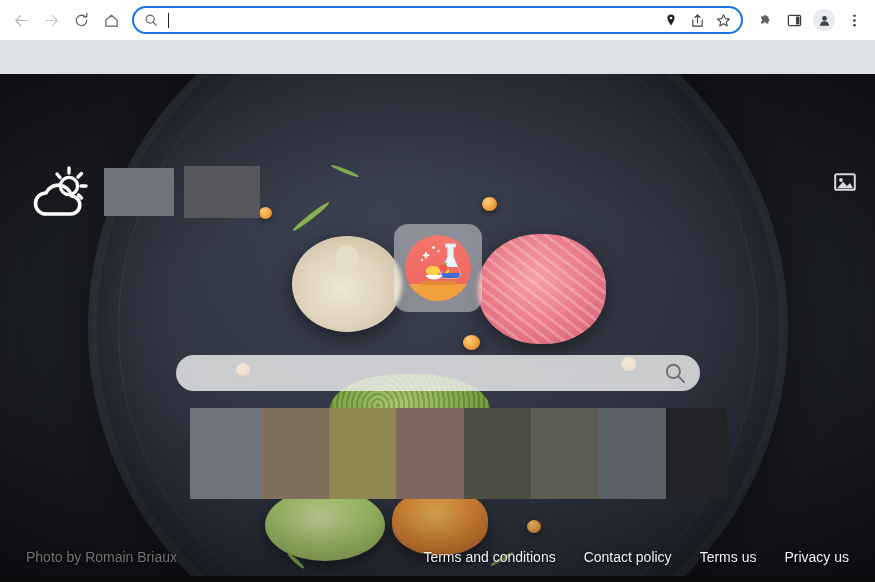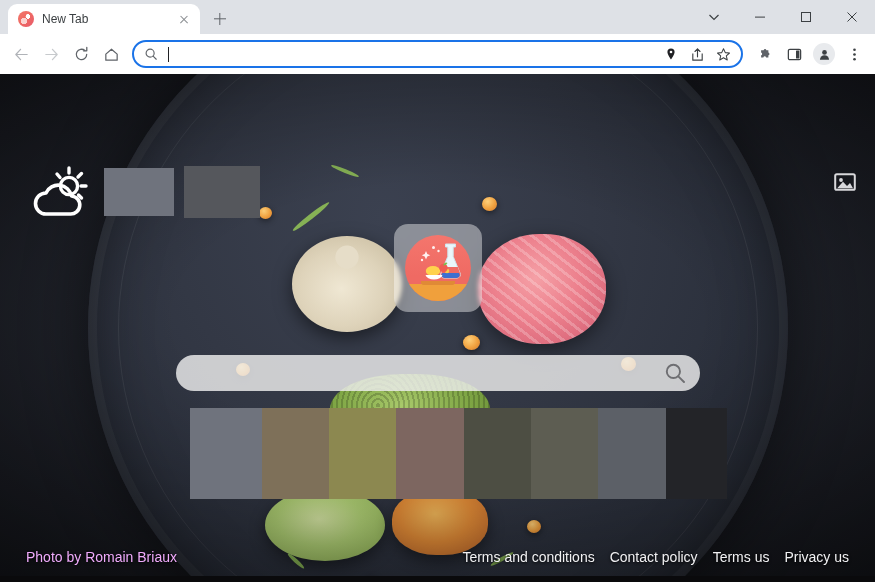--- a/index.html
+++ b/index.html
@@ -201,64 +201,33 @@
     font-size:12px; color:#e8e8ea; white-space:nowrap; overflow:hidden;
     text-shadow:0 1px 2px rgba(0,0,0,.8);
   }
 
   
   .footer {
     position:absolute; left:0; right:0; bottom:14px; height:22px;
     display:flex; align-items:center; justify-content:space-between;
     padding:0 26px;
   }
-  .credit { font-size:14px; color:#f0abfc; text-shadow:0 1px 3px rgba(0,0,0,.9); }
-  .flinks { display:flex; gap:15px; }
+  .credit { font-size:14px; color:#737373; text-shadow:0 1px 3px rgba(0,0,0,.9); }
+  .flinks { display:flex; gap:28px; }
   .flink { font-size:14px; color:#f1f1f3; text-shadow:0 1px 3px rgba(0,0,0,.9); }
 
   .bottom-edge {
     position:absolute; left:0; right:0; bottom:0; height:6px; background:#0a0a0c;
   }
 </style>
 </head>
 <body>
 
 <div class="browser">
 
-  <div class="tabstrip">
-    <div class="tab">
-      <div class="favicon"></div>
-      <div class="tab-title">New Tab</div>
-      <div class="tab-close"></div>
-    </div>
-    <div class="newtab"></div>
-
-    <div class="wincontrols">
-      <div class="wc">
-        <svg width="12" height="12" viewBox="0 0 12 12">
-          <path d="M1.5 4 L6 8.5 L10.5 4" fill="none" stroke="#3c4043" stroke-width="1.2"></path>
-        </svg>
-      </div>
-      <div class="wc">
-        <svg width="12" height="12" viewBox="0 0 12 12">
-          <rect x="1" y="5.6" width="10" height="1" fill="#3c4043"></rect>
-        </svg>
-      </div>
-      <div class="wc">
-        <svg width="12" height="12" viewBox="0 0 12 12">
-          <rect x="1.5" y="1.5" width="9" height="9" fill="none" stroke="#3c4043" stroke-width="1"></rect>
-        </svg>
-      </div>
-      <div class="wc">
-        <svg width="12" height="12" viewBox="0 0 12 12">
-          <path d="M1.5 1.5 L10.5 10.5 M10.5 1.5 L1.5 10.5" stroke="#3c4043" stroke-width="1" fill="none"></path>
-        </svg>
-      </div>
-    </div>
-  </div>
 
   <div class="toolbar">
     <div class="tbtn">
       <svg width="17" height="17" viewBox="0 0 18 18">
         <path d="M15 9 H3.5 M8 3.5 L3 9 L8 14.5" fill="none" stroke="#b0b3b8" stroke-width="1.3" stroke-linecap="round" stroke-linejoin="round"></path>
       </svg>
     </div>
     <div class="tbtn">
       <svg width="17" height="17" viewBox="0 0 18 18">
         <path d="M3 9 H14.5 M10 3.5 L15 9 L10 14.5" fill="none" stroke="#c7cacd" stroke-width="1.3" stroke-linecap="round" stroke-linejoin="round"></path>

